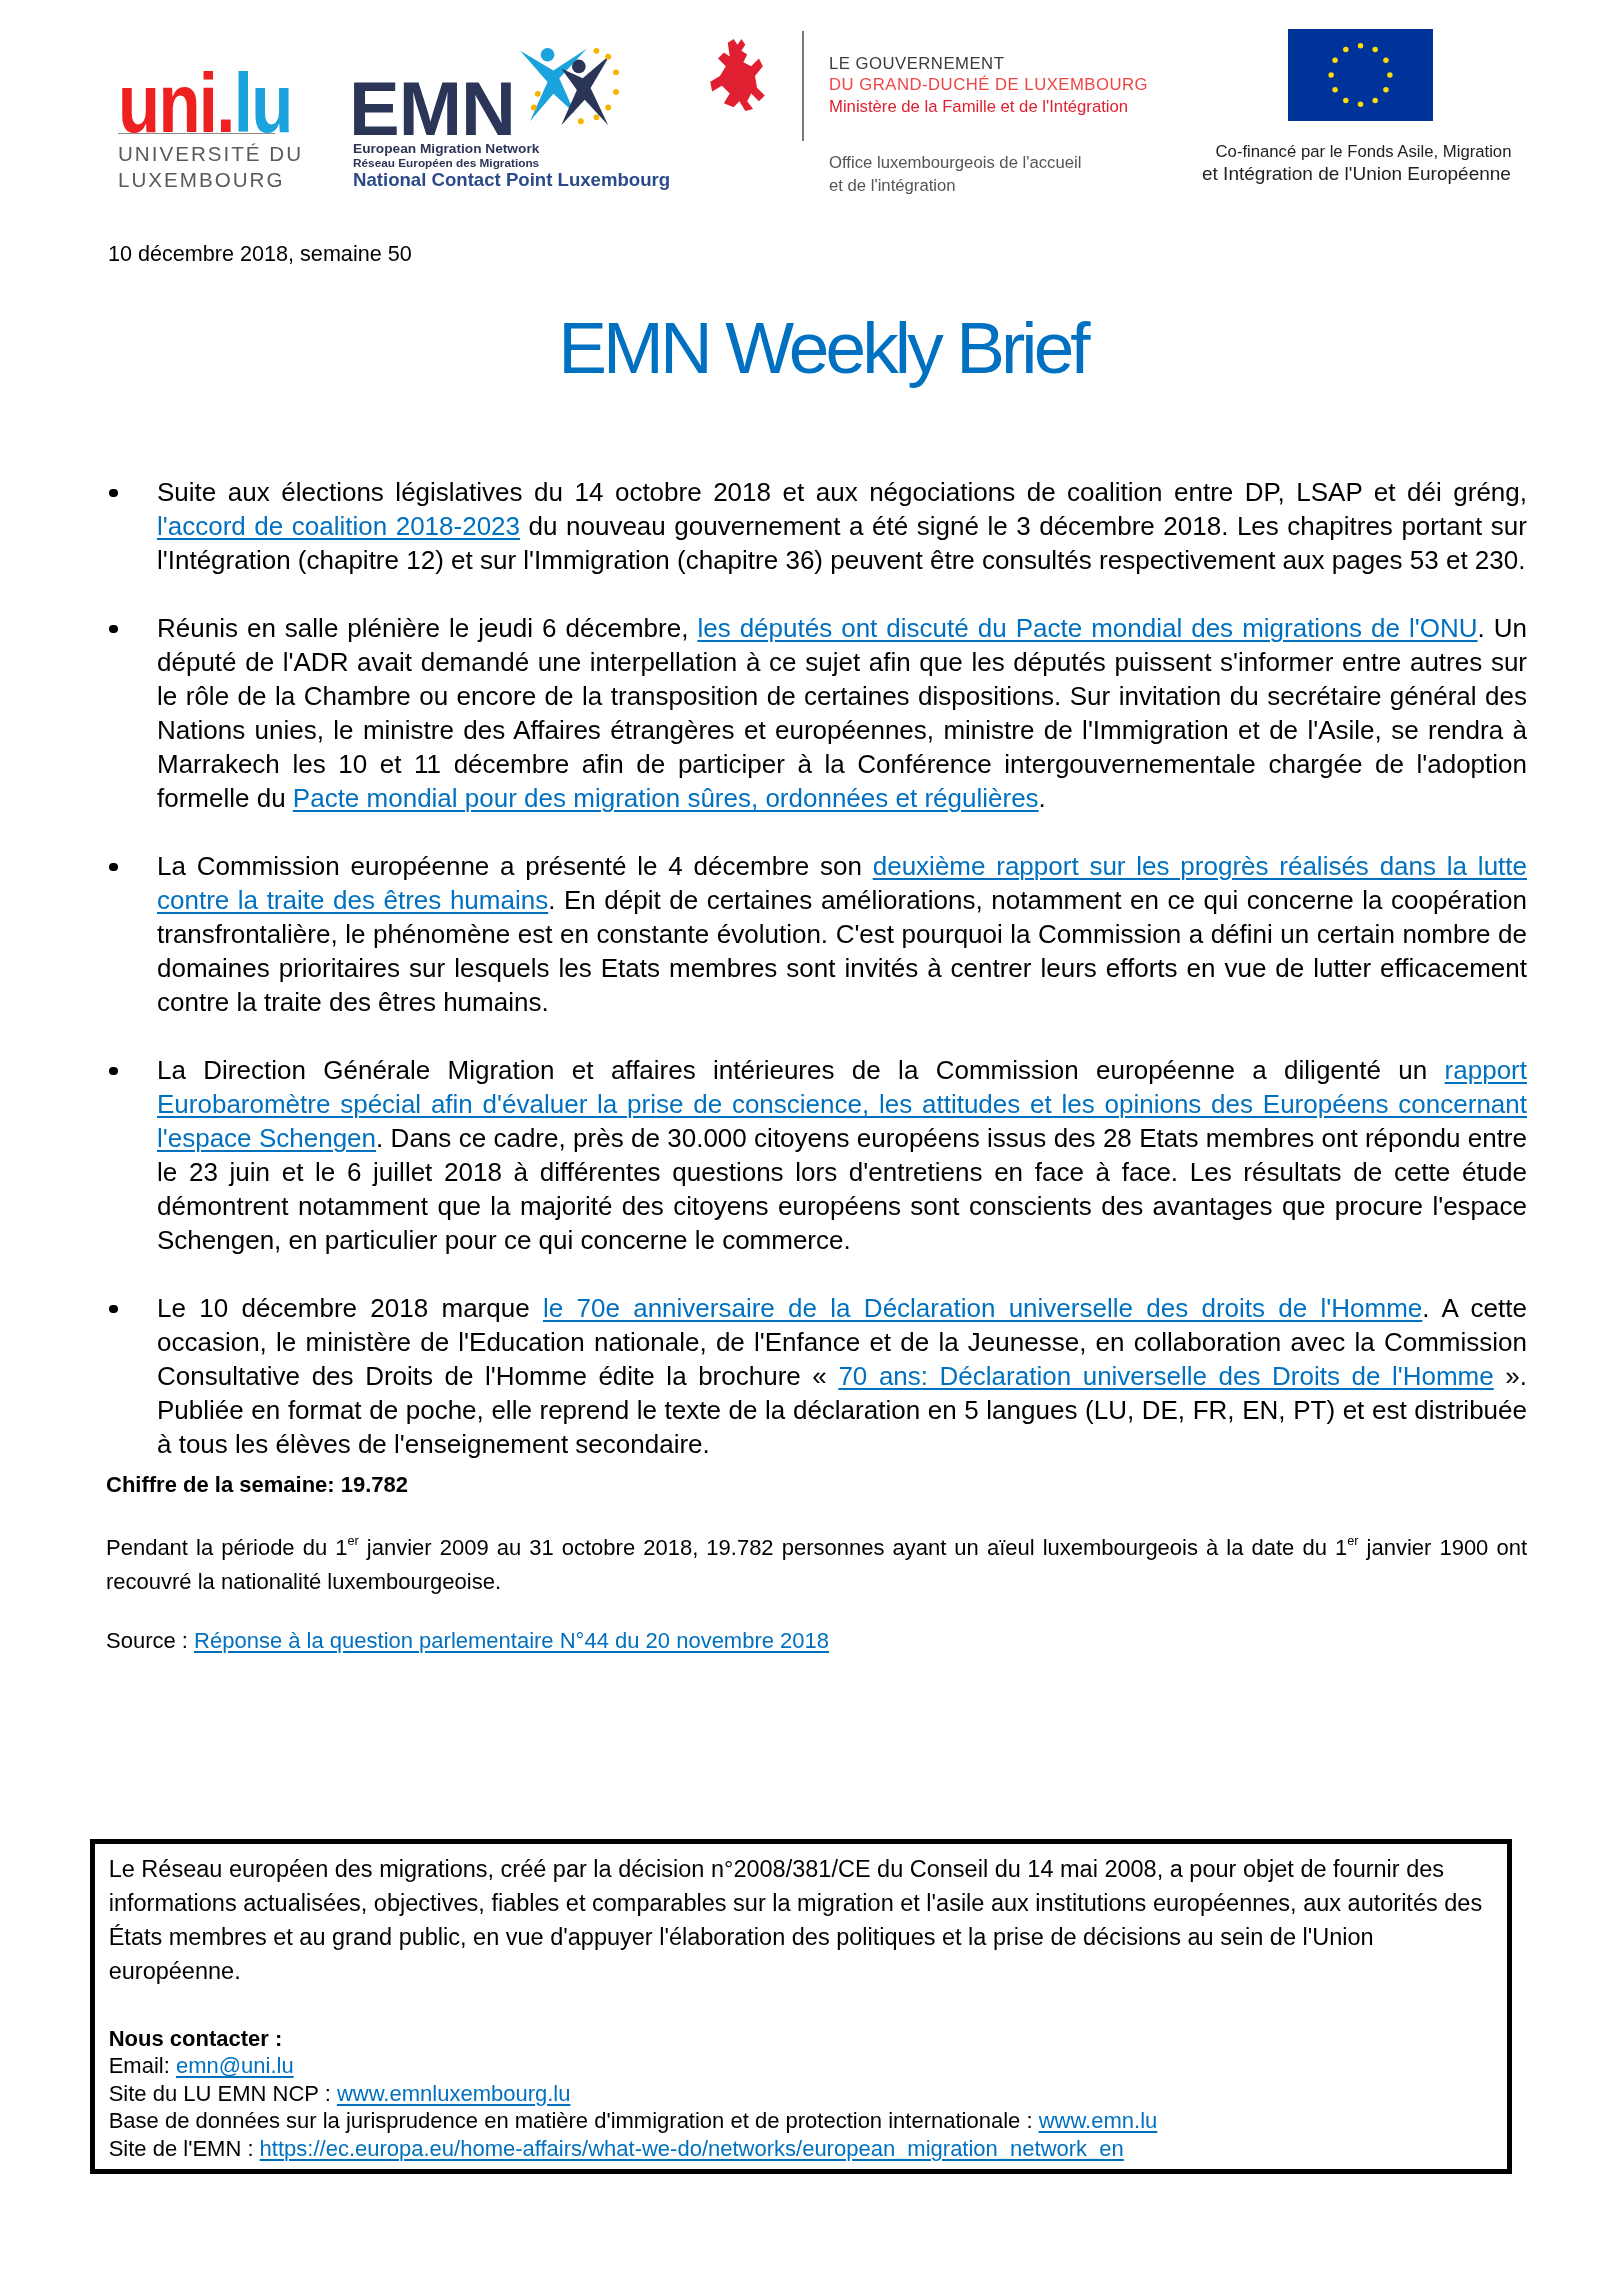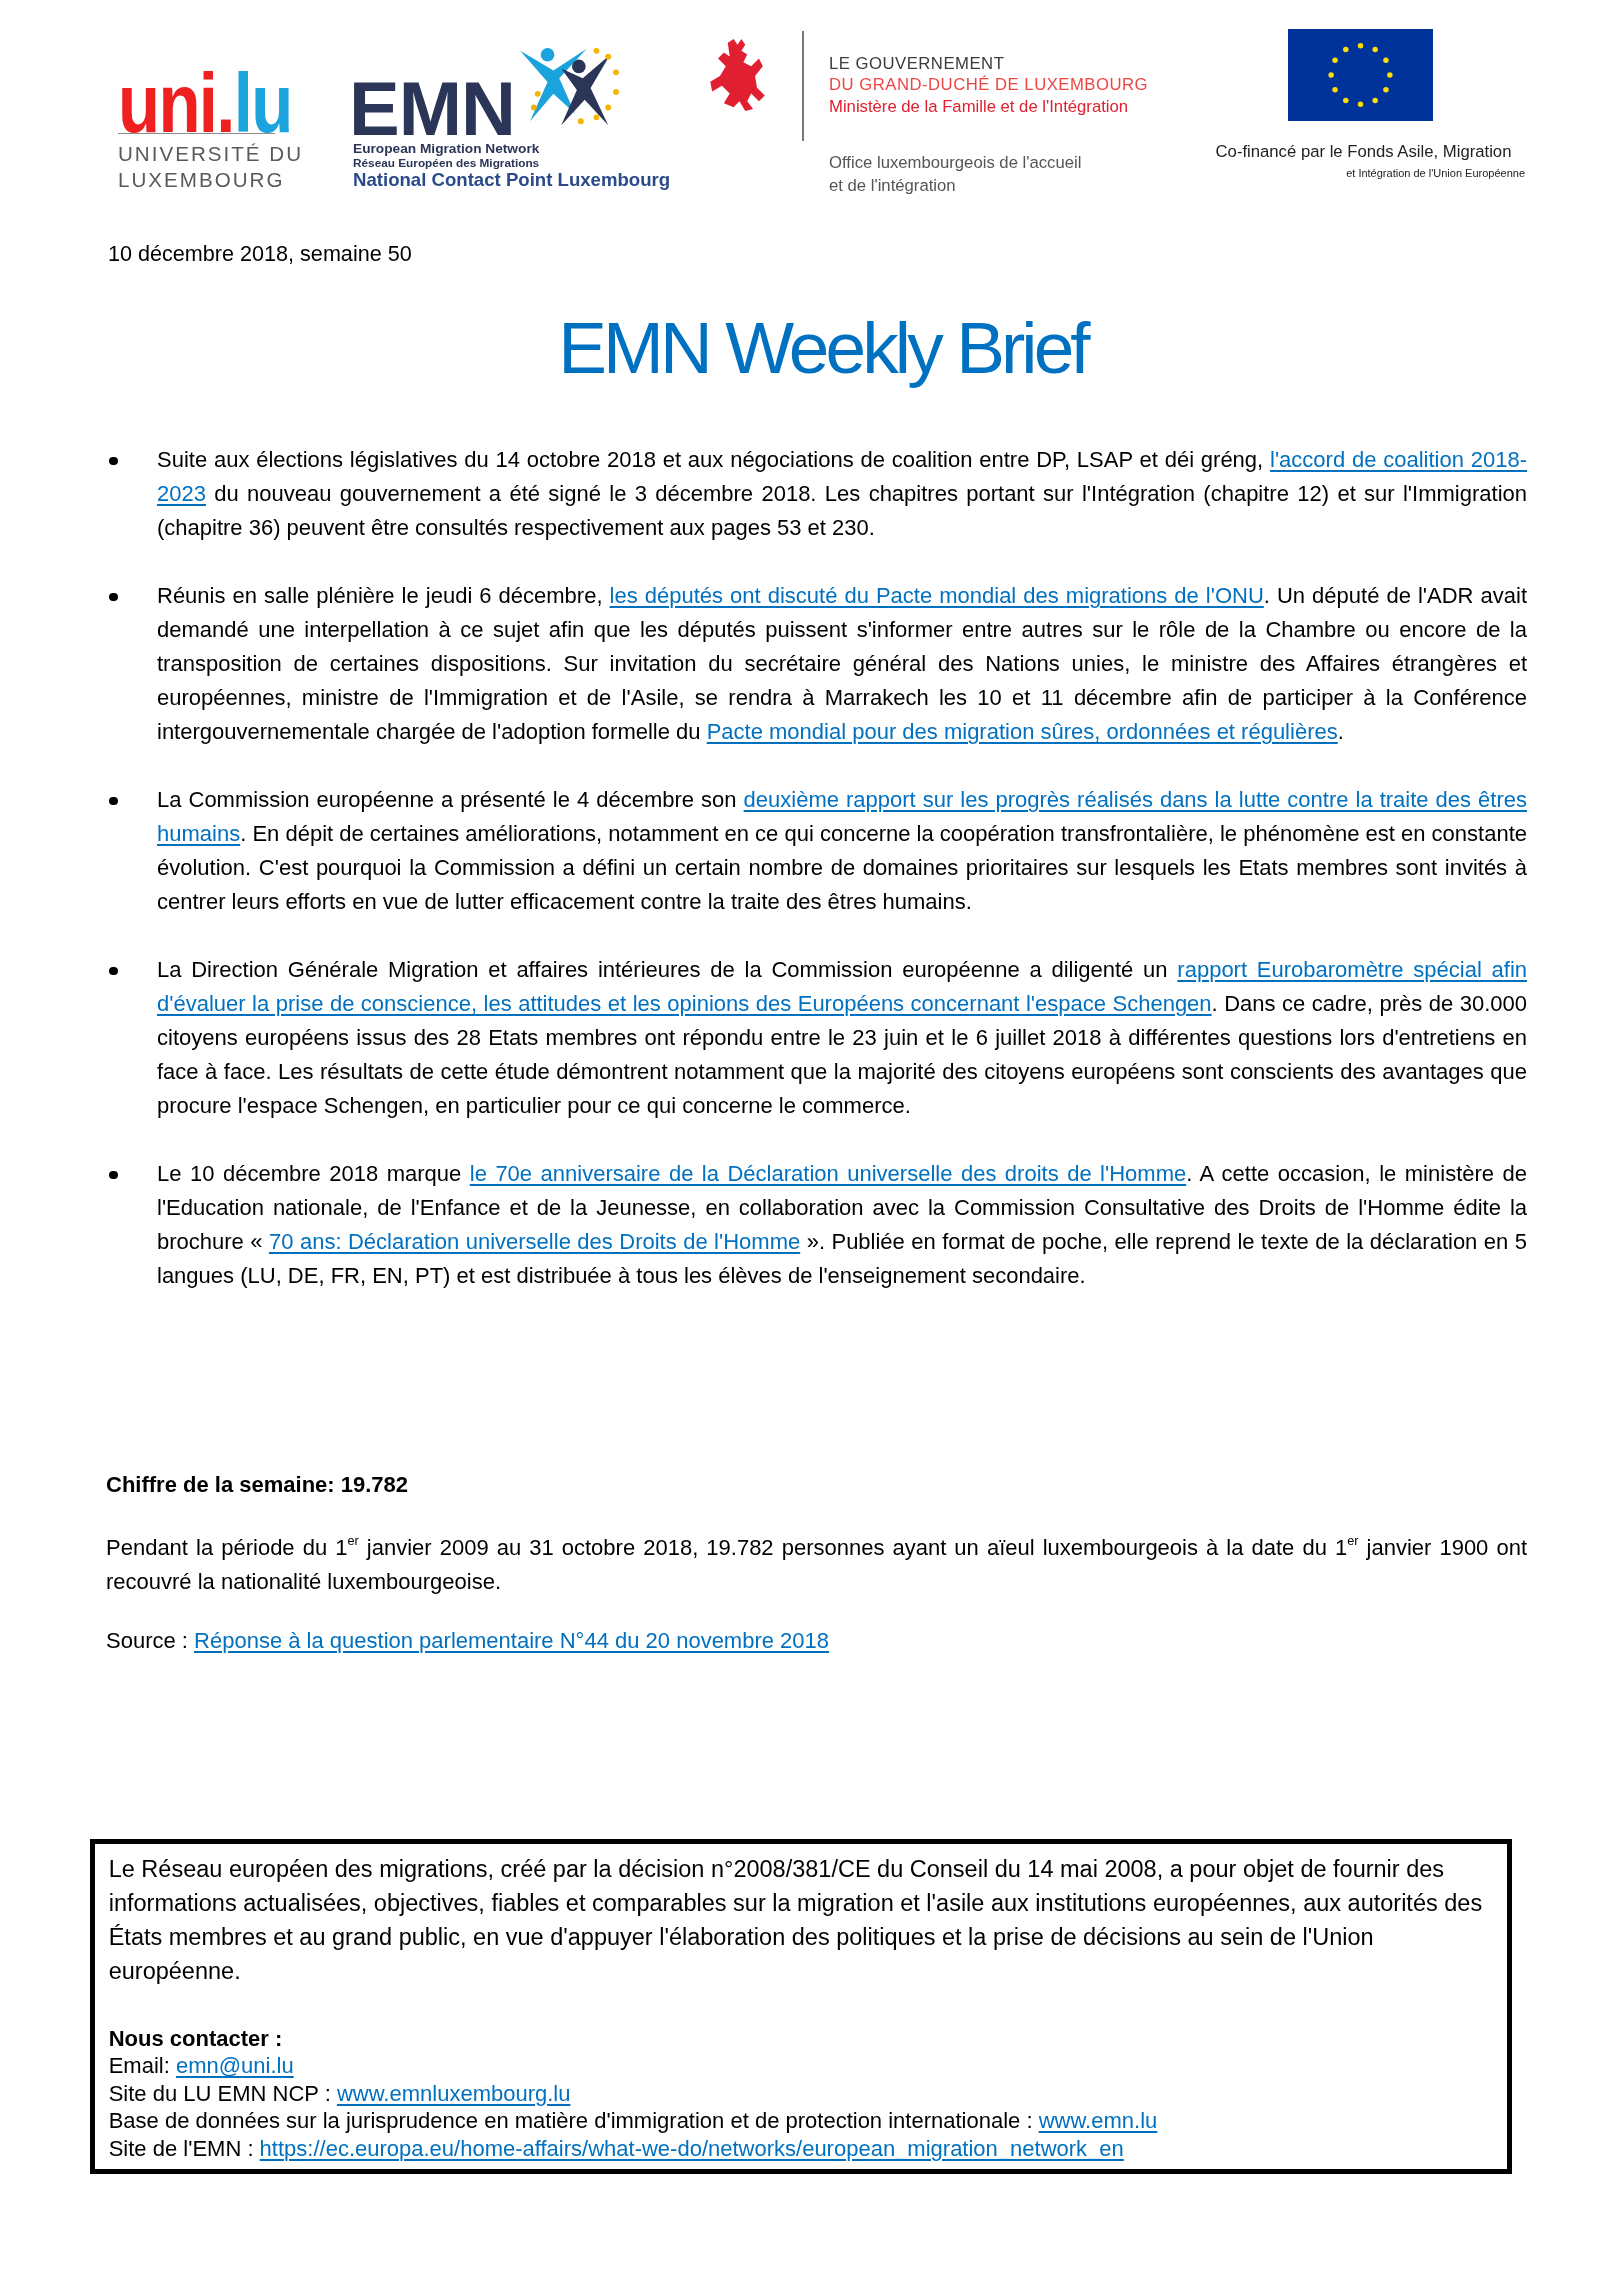--- a/index.html
+++ b/index.html
@@ -24,28 +24,28 @@
   .gov-lion { left: 708px; top: 37px; width: 59px; height: 76px; }
   .gov-rule { left: 802px; top: 31px; width: 2px; height: 110px; background: #777; }
   .gov-t1 { left: 829px; top: 53px; font-size: 16.7px; color: #3b3b3b; line-height: 21.6px; letter-spacing: 0.5px; }
   .gov-t2 { left: 829px; top: 74px; font-size: 16.7px; color: #ef4444; line-height: 21.6px; letter-spacing: 0.5px; }
   .gov-t3 { left: 829px; top: 96px; font-size: 16.7px; color: #e02030; line-height: 21.6px; text-align: right; }
   .gov-t4 { left: 829px; top: 151px; font-size: 16.7px; color: #555; line-height: 23.5px; }
   .gov-t5 { left: 829px; top: 174px; font-size: 16.7px; color: #555; line-height: 23.5px; }
 
   .eu-flag { left: 1288px; top: 29px; width: 145px; height: 92px; background: #003399; }
   .eu-cap1 { left: 1202px; top: 141px; width: 323px; text-align: center; font-size: 16.7px; color: #222; line-height: 21.6px; }
-  .eu-cap2 { left: 1202px; top: 163px; width: 323px; text-align: right; font-size: 11px; color: #222; line-height: 21.6px; }
+  .eu-cap2 { left: 1202px; top: 163px; width: 323px; text-align: left; font-size: 19px; color: #222; line-height: 21.6px; }
 
   
   .date { left: 108px; top: 241px; font-size: 21.6px; line-height: 25.5px; }
   .title { left: 12px; width: 1621px; top: 306px; text-align: center; font-size: 73px; color: #0070c0; letter-spacing: -3.9px; line-height: 84px; }
 
   .bullets { left: 106px; top: 443px; width: 1421px; }
-  .bullet { position: relative; padding-left: 51px; font-size: 22px; line-height: 34px; text-align: justify; margin-bottom: 34px; }
+  .bullet { position: relative; padding-left: 51px; font-size: 26px; line-height: 34px; text-align: justify; margin-bottom: 34px; margin-top: 32px; }
   .bullet .dot { position: absolute; left: 2.9px; top: 13.7px; width: 8.8px; height: 8.8px; border-radius: 50%; background: #000; }
 
   .chiffre { left: 106px; top: 1470px; font-size: 22px; font-weight: bold; line-height: 29px; text-align: center; }
   .chiffre-text { left: 106px; top: 1531px; width: 1421px; font-size: 22px; line-height: 34px; text-align: justify; }
   .chiffre-text sup { font-size: 12.7px; vertical-align: 9.8px; line-height: 0; }
   .source { left: 106px; top: 1626px; font-size: 22px; line-height: 29px; text-align: right; }
 
   .box { left: 90px; top: 1839px; width: 1412px; height: 325px; border: 5.9px solid #000; }
   .box-para { position: absolute; left: 13.7px; top: 7.8px; width: 1392px; font-size: 23.5px; line-height: 34px; }
   .box-contact { position: absolute; left: 13.7px; top: 181px; font-size: 22px; line-height: 27.4px; }

